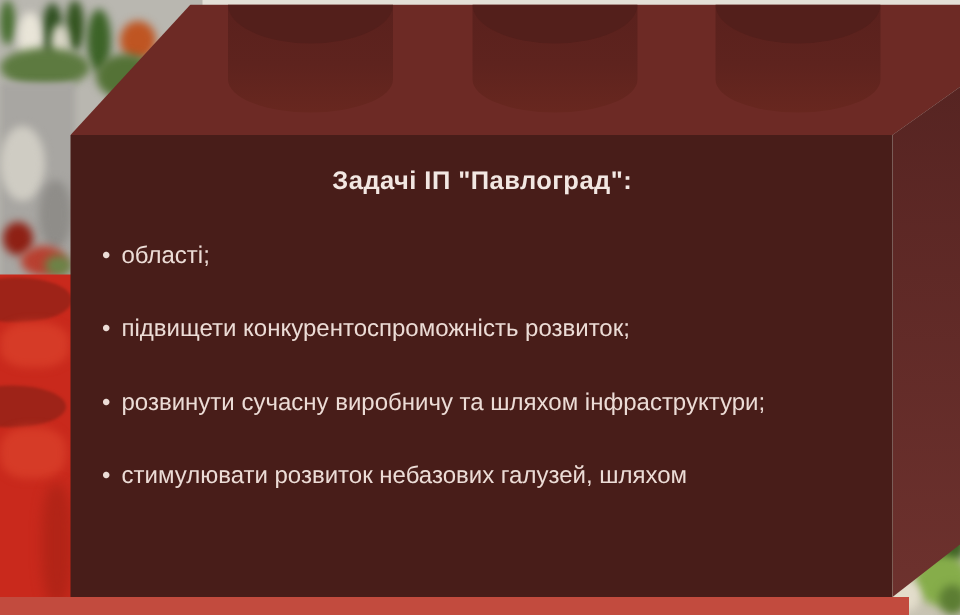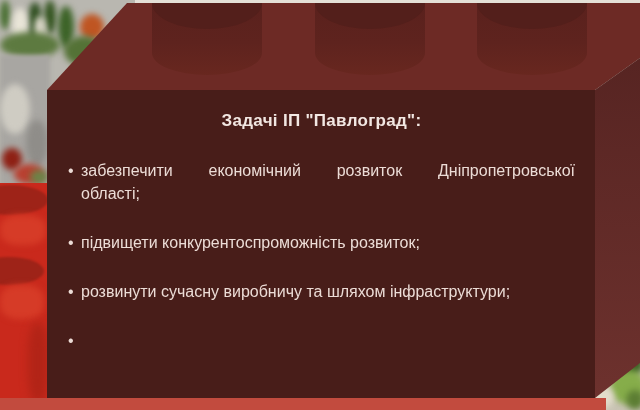--- a/index.html
+++ b/index.html
@@ -111,38 +111,38 @@
   </div>
   <div class="brick-side"></div>
 
   <div class="brick-front">
     <div class="content">
       <div class="title">Задачі ІП "Павлоград":</div>
       <div class="bullets">
           <div class="item">
             <span class="marker">•</span>
             <div class="text">
-              <div class="line stretch">забезпечити економічний розвиток Дніпропетровської</div>
               <div class="line">області;</div>
             </div>
           </div>
           <div class="item">
             <span class="marker">•</span>
             <div class="text">
               <div class="line">підвищети конкурентоспроможність розвиток;</div>
             </div>
           </div>
           <div class="item">
             <span class="marker">•</span>
             <div class="text">
               <div class="line">розвинути сучасну виробничу та шляхом інфраструктури;</div>
             </div>
           </div>
           <div class="item">
             <span class="marker">•</span>
             <div class="text">
+              <div class="line">стимулювати розвиток небазових галузей, шляхом</div>
             </div>
           </div>
         </div>
     </div>
   </div>
 
 </div>
 
 </body></html>

